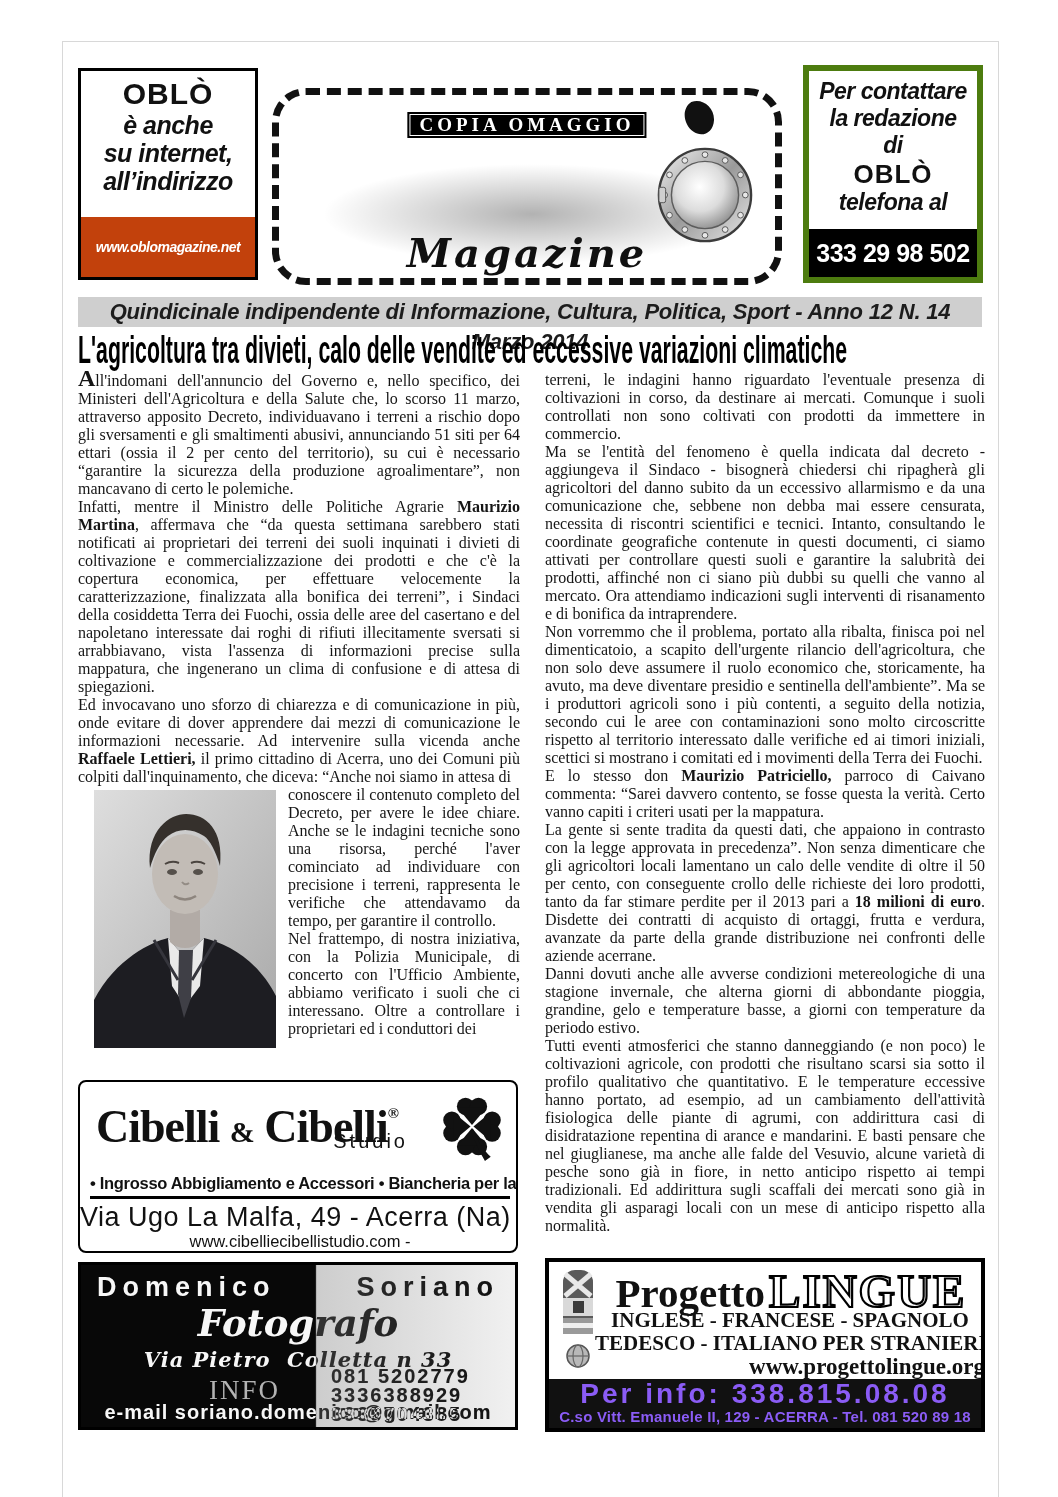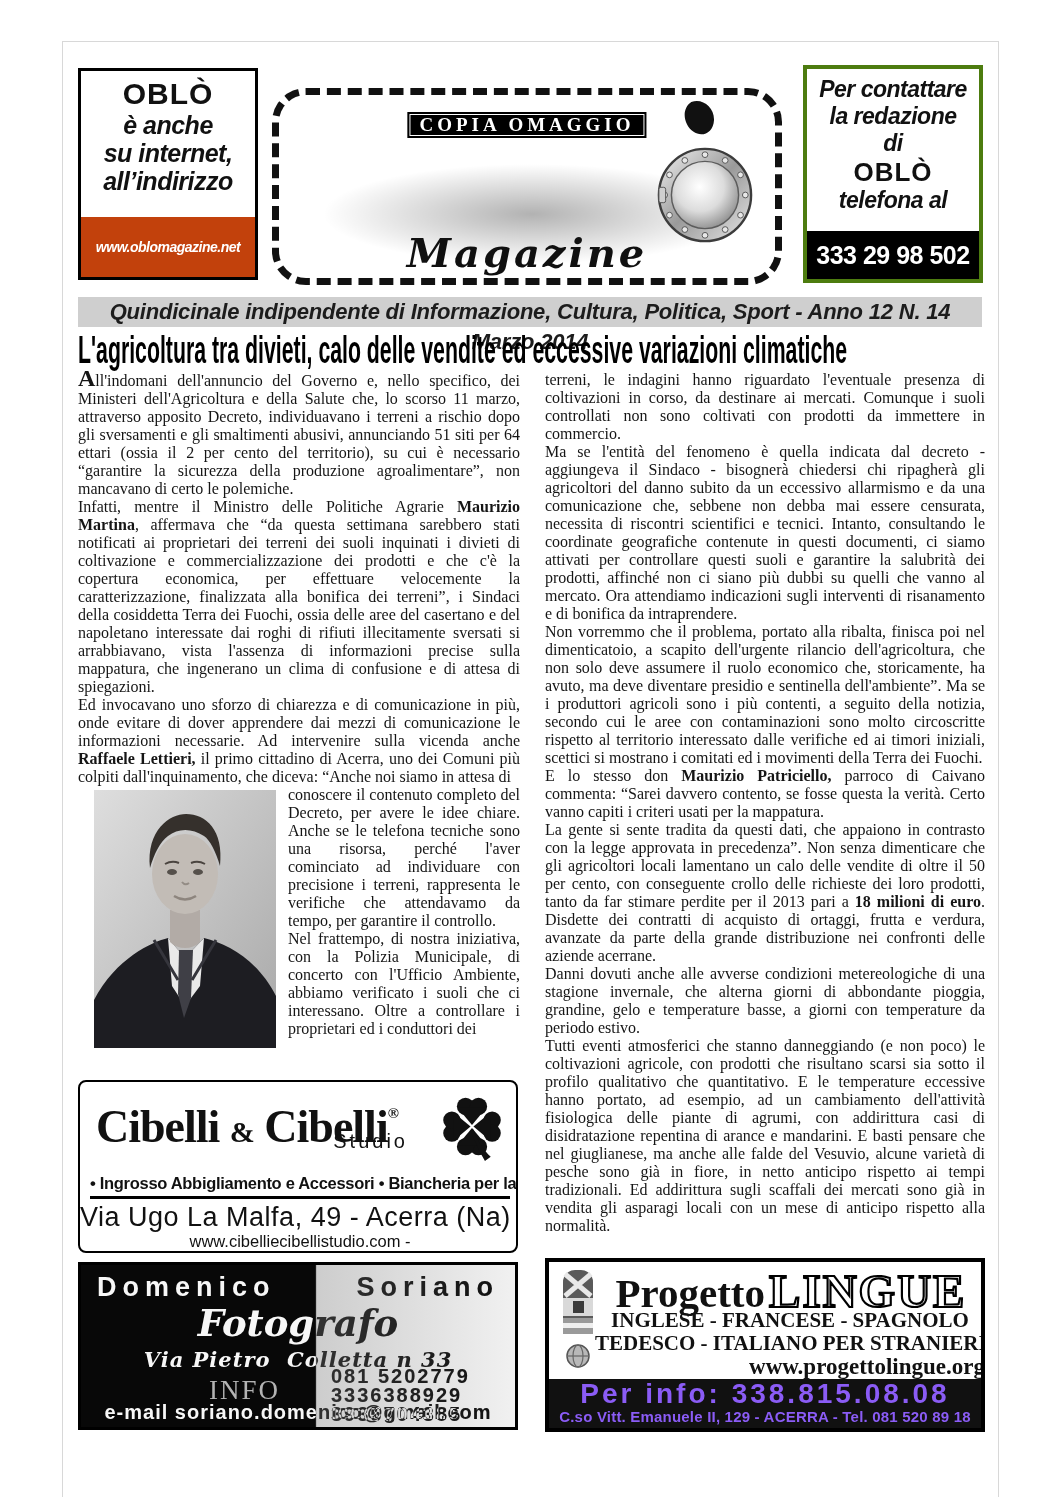--- a/index.html
+++ b/index.html
@@ -30,21 +30,21 @@
     background:radial-gradient(ellipse at center,rgba(0,0,0,0.30),rgba(0,0,0,0) 68%);}
   .logo-text{position:absolute;left:24px;top:-26px;font-family:"Liberation Serif",serif;
     font-weight:bold;font-size:172px;line-height:200px;letter-spacing:-10px;color:#1a1a1a;}
   .logo-porthole{position:absolute;left:378px;top:52px;}
   .logo-accent{position:absolute;left:398px;top:4px;}
   .logo-magazine{position:absolute;left:50%;bottom:2px;transform:translateX(-50%);
     font-family:"DejaVu Serif",serif;font-style:italic;font-weight:bold;font-size:40px;
     letter-spacing:3px;color:#101010;white-space:nowrap;}
 
   #contact-box{position:absolute;left:803px;top:65px;width:180px;height:218px;
-    border:4px solid #4d7c0f;box-sizing:border-box;text-align:center;
+    border:6px solid #4d7c0f;box-sizing:border-box;text-align:center;
     font-family:"Liberation Sans",sans-serif;background:#fff;}
   .cb-line{font-style:italic;font-weight:bold;font-size:23px;line-height:27px;letter-spacing:-0.5px;}
   .cb-brand{font-weight:bold;font-size:26px;line-height:30px;letter-spacing:1px;}
   .cb-phone{position:absolute;bottom:0;left:0;right:0;height:48px;background:#000;color:#fff;
     display:flex;align-items:center;justify-content:center;font-weight:bold;font-size:25px;
     letter-spacing:-0.5px;}
 
   
   #tagline{position:absolute;left:78px;top:297px;width:904px;height:30px;background:#cfcfcf;
     font-family:"Liberation Sans",sans-serif;font-style:italic;font-weight:bold;font-size:22px;
@@ -209,21 +209,21 @@
         <ellipse cx="91" cy="84" rx="33" ry="40" fill="#c2bcb6"></ellipse>
         <path d="M56 78 C52 40 76 24 92 24 C112 24 130 40 126 76 C122 62 116 50 110 46 C98 38 84 38 74 46 C66 52 60 64 56 78 Z" fill="#35302c"></path>
         <ellipse cx="78" cy="82" rx="5" ry="3" fill="#55504b"></ellipse>
         <ellipse cx="104" cy="82" rx="5" ry="3" fill="#55504b"></ellipse>
         <path d="M71 74 q7 -4 14 -1 M97 73 q7 -3 14 1" stroke="#4a443f" stroke-width="2" fill="none"></path>
         <path d="M88 92 q3 4 7 1" stroke="#938c85" stroke-width="2" fill="none"></path>
         <path d="M80 106 q11 7 22 0" stroke="#8d857e" stroke-width="2.5" fill="none"></path>
         <path d="M60 150 L84 190 M122 150 L98 190" stroke="#35353c" stroke-width="3"></path>
       </svg>
     </div>
-    <p>conoscere il contenuto completo del Decreto, per avere le idee chiare. Anche se le telefona tecniche sono una risorsa, perché l'aver cominciato ad individuare con precisione i terreni, rappresenta le verifiche che attendavamo da tempo, per garantire il controllo.</p>
+    <p>conoscere il contenuto completo del Decreto, per avere le idee chiare. Anche se le indagini tecniche sono una risorsa, perché l'aver cominciato ad individuare con precisione i terreni, rappresenta le verifiche che attendavamo da tempo, per garantire il controllo.</p>
     <p>Nel frattempo, di nostra iniziativa, con la Polizia Municipale, di concerto con l'Ufficio Ambiente, abbiamo verificato i suoli che ci interessano. Oltre a controllare i proprietari ed i conduttori dei</p>
   </div>
 </div>
 
 <div id="col-right" class="col">
   <p>terreni, le indagini hanno riguardato l'eventuale presenza di coltivazioni in corso, da destinare ai mercati. Comunque i suoli controllati non sono coltivati con prodotti da immettere in commercio.</p>
   <p>Ma se l'entità del fenomeno è quella indicata dal decreto - aggiungeva il Sindaco - bisognerà chiedersi chi ripagherà gli agricoltori del danno subito da un eccessivo allarmismo e da una comunicazione che, sebbene non debba mai essere censurata, necessita di riscontri scientifici e tecnici. Intanto, consultando le coordinate geografiche contenute in questi documenti, ci siamo attivati per controllare questi suoli e garantire la salubrità dei prodotti, affinché non ci siano più dubbi su quelli che vanno al mercato. Ora attendiamo indicazioni sugli interventi di risanamento e di bonifica da intraprendere.</p>
   <p>Non vorremmo che il problema, portato alla ribalta, finisca poi nel dimenticatoio, a scapito dell'urgente rilancio dell'agricoltura, che non solo deve assumere il ruolo economico che, storicamente, ha avuto, ma deve diventare presidio e sentinella dell'ambiente”. Ma se i produttori agricoli sono i più contenti, a seguito della notizia, secondo cui le aree con contaminazioni sono molto circoscritte rispetto al territorio interessato dalle verifiche ed ai timori iniziali, scettici si mostrano i comitati ed i movimenti della Terra dei Fuochi.</p>
   <p><span>E lo stesso don </span><b>Maurizio Patriciello,</b><span> parroco di Caivano commenta: “Sarei davvero contento, se fosse questa la verità. Certo vanno capiti i criteri usati per la mappatura.</span></p>
   <p><span>La gente si sente tradita da questi dati, che appaiono in contrasto con la legge approvata in precedenza”. Non senza dimenticare che gli agricoltori locali lamentano un calo delle vendite di oltre il 50 per cento, con conseguente crollo delle richieste dei loro prodotti, tanto da far stimare perdite per il 2013 pari a </span><b>18 milioni di euro</b><span>. Disdette dei contratti di acquisto di ortaggi, frutta e verdura, avanzate da parte della grande distribuzione nei confronti delle aziende acerrane.</span></p>

